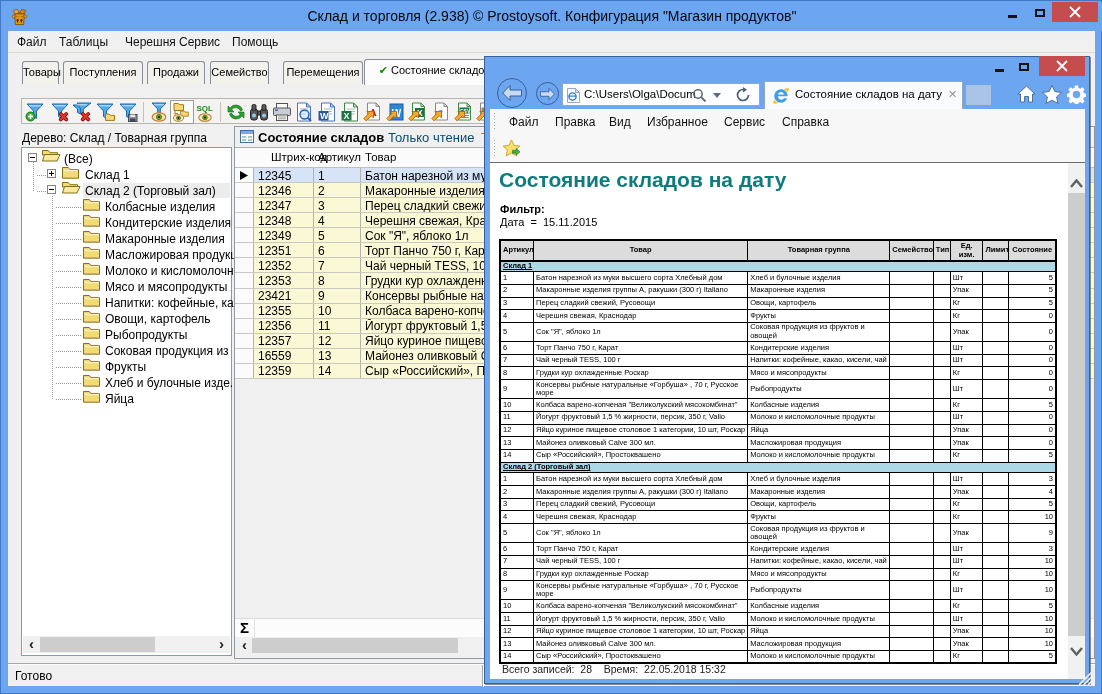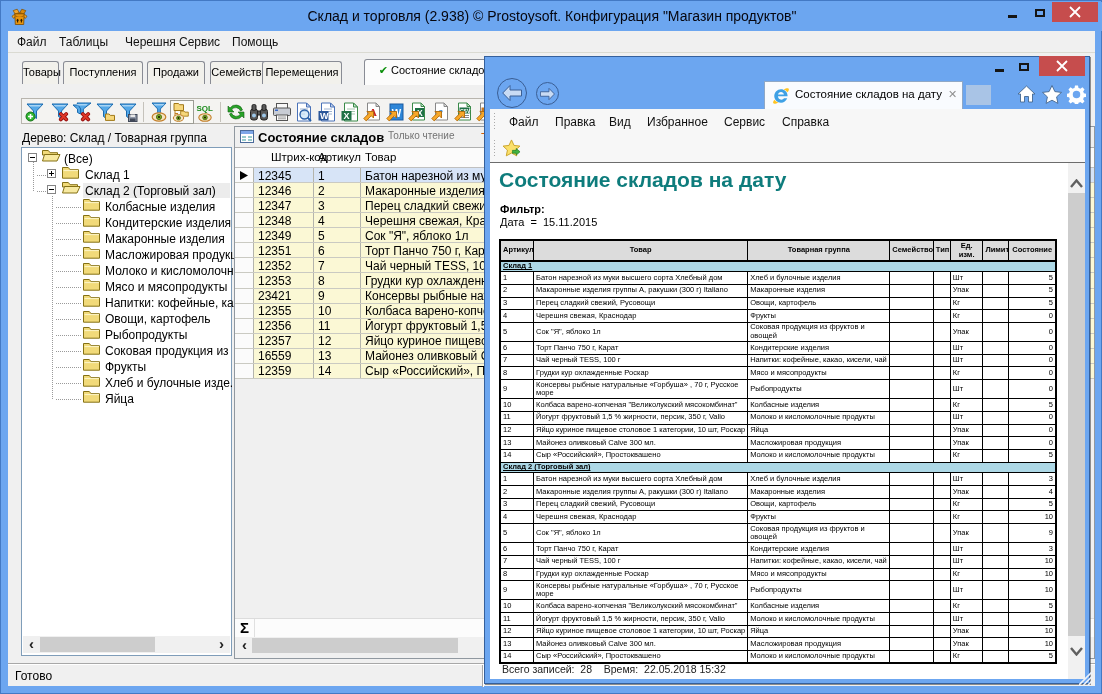--- a/index.html
+++ b/index.html
@@ -107,21 +107,21 @@
       <span style="left:9px">Файл</span>
         <span style="left:51px">Таблицы</span>
         <span style="left:117px">Черешня</span>
         <span style="left:171px">Сервис</span>
         <span style="left:224px">Помощь</span>
     </div>
     <div class="tab" style="left:14px;width:37px">Товары</div>
     <div class="tab" style="left:55px;width:80px">Поступления</div>
     <div class="tab" style="left:139px;width:58px">Продажи</div>
     <div class="tab" style="left:202px;width:59px">Семейство</div>
-    <div class="tab" style="left:254px;width:80px">Перемещения</div>
+    <div class="tab" style="left:275px;width:80px">Перемещения</div>
     <div class="tab active" style="left:356px;width:141px"><span style="color:#0a8f0a">✔</span> Состояние складов</div>
     <div id="toolbar">
     <svg class="ticon" style="left:3px" width="20" height="20" viewBox="0 0 20 20">
           <polygon points="2,2 18,2 11.5,9 11.5,16.5 8.5,14.5 8.5,9" fill="#54A8E8" stroke="#1A6AAE" stroke-width="1"></polygon>
           <polygon points="3.5,3 16.5,3 15,4.6 5,4.6" fill="#A8D4F4"></polygon>
           <circle cx="5.5" cy="14.5" r="4.5" fill="#2FB52F" stroke="#187018"></circle>
           <path d="M5.5,12 v5 M3,14.5 h5" stroke="#fff" stroke-width="1.6"></path>
         </svg>
     <svg class="ticon" style="left:28px" width="20" height="20" viewBox="0 0 20 20">
           <polygon points="2,2 18,2 11.5,9 11.5,16.5 8.5,14.5 8.5,9" fill="#54A8E8" stroke="#1A6AAE" stroke-width="1"></polygon>
@@ -415,21 +415,21 @@
       <div id="tp-header" class="abs">
         <svg class="abs" style="left:5px;top:3px" width="14" height="13" viewBox="0 0 14 13">
             <rect x="0.5" y="0.5" width="13" height="12" fill="#fff" stroke="#4A6A9A"></rect>
             <rect x="1" y="1" width="12" height="3" fill="#7EA7E8"></rect>
             <rect x="2" y="6" width="4" height="2" fill="#9CC"></rect>
             <rect x="8" y="6" width="4" height="2" fill="#9CC"></rect>
             <rect x="2" y="9" width="4" height="2" fill="#9CC"></rect>
             <rect x="8" y="9" width="4" height="2" fill="#9CC"></rect>
           </svg>
         <b class="abs" style="left:23px;top:3px;font-size:13px">Состояние складов</b>
-        <span class="abs" style="left:153px;top:3px;font-size:10px;color:#737373">Только чтение</span>
+        <span class="abs" style="left:153px;top:3px;font-size:13px;color:#0c4a6e">Только чтение</span>
         <span class="abs" style="left:246px;top:3px;font-size:13px;color:#D86000">Товары</span>
       </div>
       <div id="tp-colhead" class="abs">
         <span class="abs" style="left:36px;top:3px">Штрих-код</span>
         <span class="abs" style="left:83px;top:3px">Артикул</span>
         <span class="abs" style="left:130px;top:3px">Товар</span>
       </div>
       <div id="tp-rows" class="abs">
         <div class="drow sel">
             <span class="c0">
@@ -572,20 +572,40 @@
       </svg></div>
 
   <div class="circbtn" style="left:12px;top:21px;width:30px;height:30px"></div>
   <svg class="abs" style="left:17px;top:28px" width="20" height="16" viewBox="0 0 20 16">
       <path d="M8,0.5 L0.7,8 L8,15.5 L8,11 L19.5,11 L19.5,5 L8,5 Z" fill="#C9DBF4" stroke="#3A5E94" stroke-width="1"></path>
     </svg>
   <div class="circbtn" style="left:51px;top:25px;width:23px;height:23px"></div>
   <svg class="abs" style="left:55px;top:31px" width="15" height="12" viewBox="0 0 20 16">
       <path d="M12,0.5 L19.3,8 L12,15.5 L12,11 L0.5,11 L0.5,5 L12,5 Z" fill="#C9DBF4" stroke="#3A5E94" stroke-width="1.2"></path>
     </svg>
+  <div id="ie-addr">
+    <svg class="abs" style="left:4px;top:4px" width="13" height="15" viewBox="0 0 13 15">
+        <path d="M0.5,0.5 h8 l4,4 v10 h-12 z" fill="#FCFCFC" stroke="#9AA7B8"></path>
+        <path d="M8.5,0.5 l4,4 h-4 z" fill="#D5DDE8" stroke="#9AA7B8"></path>
+        <circle cx="5.5" cy="8.5" r="3.6" fill="none" stroke="#2F7BD6" stroke-width="1.4"></circle>
+        <path d="M2,8.1 h7" stroke="#2F7BD6" stroke-width="1.2"></path>
+      </svg>
+    <span class="abs" style="left:21px;top:4px;color:#000">C:\Users\Olga\Docum</span>
+    <svg class="abs" style="left:129px;top:4px" width="15" height="15" viewBox="0 0 15 15">
+        <circle cx="6" cy="6" r="4.2" fill="none" stroke="#5A6B7E" stroke-width="1.5"></circle>
+        <path d="M9.2,9.2 L13.5,13.5" stroke="#5A6B7E" stroke-width="1.8"></path>
+      </svg>
+    <svg class="abs" style="left:150px;top:9px" width="9" height="6" viewBox="0 0 9 6">
+        <path d="M0,0 h8 l-4,5 z" fill="#5A6B7E"></path>
+      </svg>
+    <svg class="abs" style="left:172px;top:3px" width="16" height="16" viewBox="0 0 16 16">
+        <path d="M13.5,8 A5.5,5.5 0 1 1 8,2.5" fill="none" stroke="#4A5E74" stroke-width="1.7"></path>
+        <path d="M8,0 L12,2.7 L8,5.4 Z" fill="#4A5E74"></path>
+      </svg>
+  </div>
   <div id="ie-tab">
     <svg class="abs" style="left:7px;top:5px" width="18" height="18" viewBox="0 0 32 32">
         <path d="M16,4 C22,4 27,8.5 27.6,14.5 L27.7,16.5 L10.5,16.5 C10.8,20 13.2,22.5 16.5,22.5 C18.6,22.5 20.4,21.6 21.4,20 L27,20 C25.3,24.7 21,28 16,28 C9.4,28 4,22.6 4,16 C4,9.4 9.4,4 16,4 Z M16,9 C13.4,9 11.3,10.8 10.7,13.3 L21.3,13.3 C20.7,10.8 18.6,9 16,9 Z" fill="#3FA1E5"></path>
         <path d="M27.5,9.5 C29.8,6.8 30.7,4.4 29.6,3.1 C28.3,1.6 24.7,2.3 20.7,4.6 C23.6,5.5 26,7.3 27.5,9.5 Z M4.5,22.5 C2.2,25.2 1.3,27.6 2.4,28.9 C3.7,30.4 7.3,29.7 11.3,27.4 C8.4,26.5 6,24.7 4.5,22.5 Z" fill="#FFC421"></path>
       </svg>
     <span class="abs" style="left:30px;top:6px">Состояние складов на дату</span>
     <span class="abs" style="left:183px;top:6px;color:#909090;font-size:11px">✕</span>
   </div>
   <div id="ie-newtab"></div>
 

